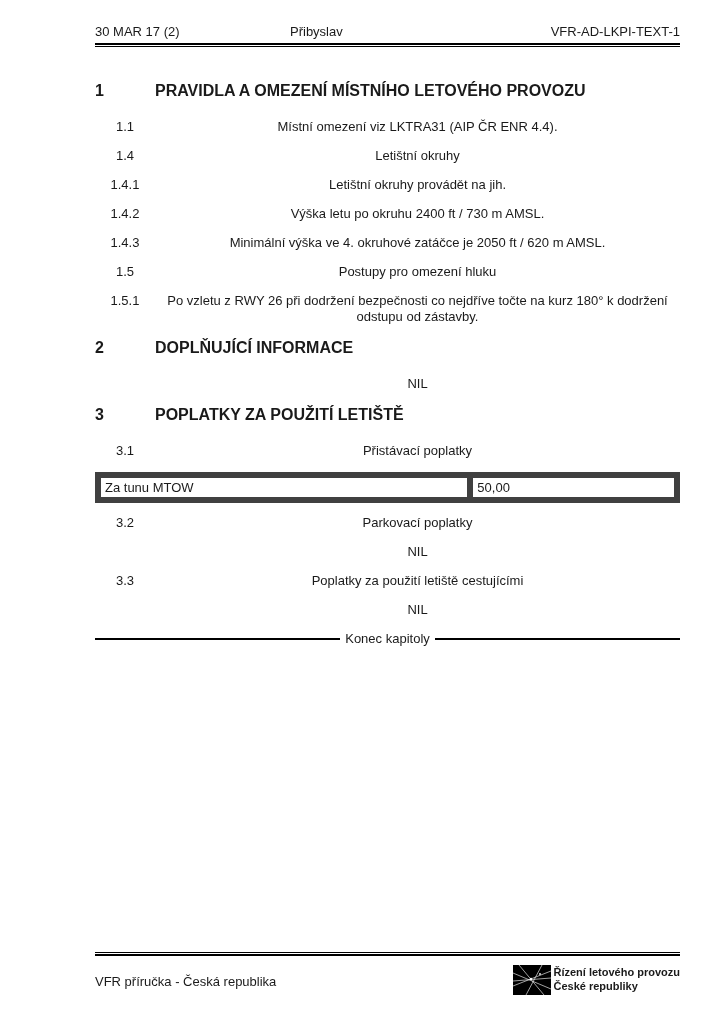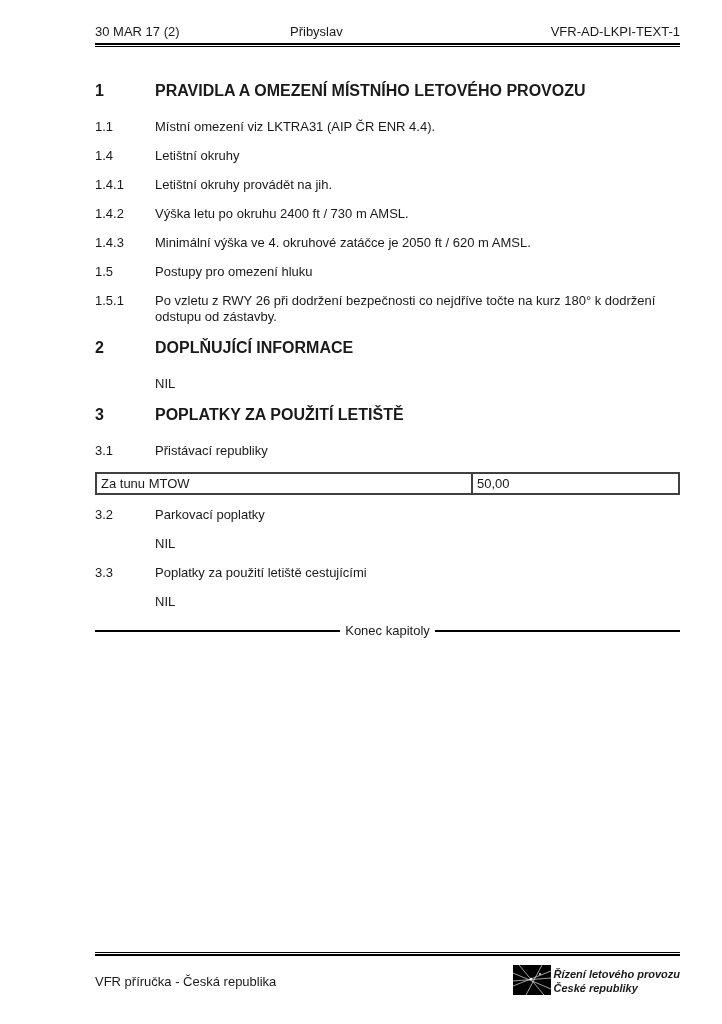--- a/index.html
+++ b/index.html
@@ -38,33 +38,34 @@
     font-weight: bold;
     line-height: 18px;
     margin: 14px 0 19px 0;
   }
   .h-row.first { margin-top: 35px; }
   .row {
     display: flex;
     font-size: 13px;
     line-height: 16px;
     margin-bottom: 13px;
+    text-align: center;
   }
   .num { width: 60px; flex: none; }
   .txt { flex: 1; }
   
   .fee-table {
     width: 100%;
     border-collapse: collapse;
     font-size: 13px;
     margin: 0 0 12px 0;
     table-layout: fixed;
   }
   .fee-table td {
-    border: 2px solid #404040;
+    border: 6px solid #404040;
     padding: 1px 4px;
     height: 17px;
     line-height: 16px;
     vertical-align: middle;
   }
   .fee-table td.cell-label { width: 65%; }
   .fee-table td.cell-value { width: 35%; }
   
   .chapter-end {
     display: flex;
@@ -91,23 +92,21 @@
     width: 585px;
     top: 962px;
     height: 38px;
     display: flex;
     justify-content: space-between;
     align-items: center;
     font-size: 13px;
   }
   .logo-block {
     display: flex;
-    align-items: center;
     gap: 2px;
-    font-style: italic;
   }
   .logo-text {
     font-size: 11px;
     font-weight: bold;
     line-height: 14px;
     white-space: nowrap;
   }
 </style>
 </head>
 <body>
@@ -168,21 +167,21 @@
       <span class="num"></span>
       <span class="txt">NIL</span>
     </div>
 
     <div class="h-row">
       <span class="num">3</span>
       <span class="txt">POPLATKY ZA POUŽITÍ LETIŠTĚ</span>
     </div>
     <div class="row">
       <span class="num">3.1</span>
-      <span class="txt">Přistávací republiky</span>
+      <span class="txt">Přistávací poplatky</span>
     </div>
 
     <table class="fee-table">
       <tbody>
         <tr>
           <td class="cell-label">Za tunu MTOW</td>
           <td class="cell-value">50,00</td>
         </tr>
       </tbody>
     </table>

